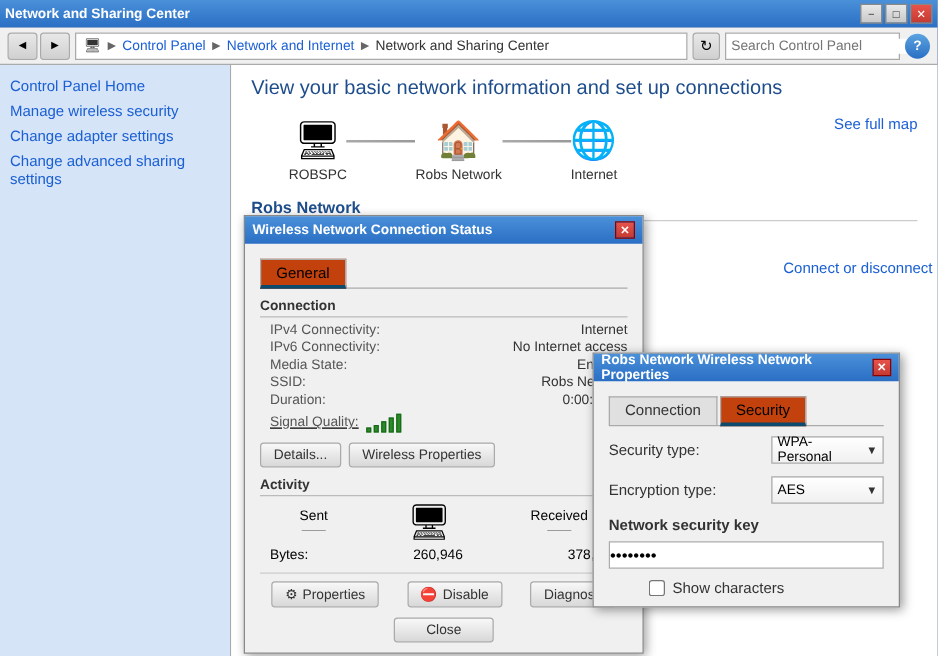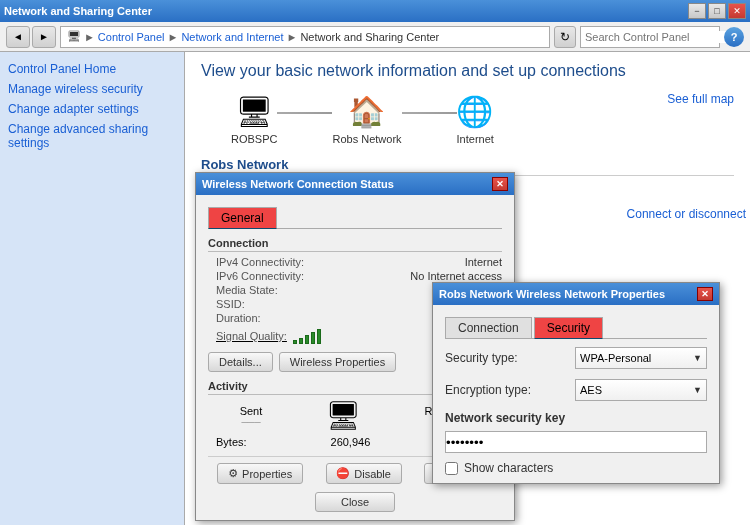--- a/index.html
+++ b/index.html
@@ -256,22 +256,22 @@
       padding: 3px 12px;
       border: 1px solid #aaa;
       border-bottom: none;
       cursor: pointer;
       font-size: 12px;
       background: #e0e0e0;
       color: #333;
       margin-right: 2px;
     }
     .tab.active {
-      background: #ef4444;
-      border-bottom: 1px solid #0c4a6e;
+      background: #c2410c;
+      border-bottom: 3px solid #0c4a6e;
       margin-bottom: -1px;
       color: #000;
     }
 
     
     .status-dialog {
       left: 10px;
       top: 120px;
       width: 320px;
     }
@@ -367,21 +367,21 @@
     .close-btn-full {
       display: flex;
       justify-content: center;
       margin-top: 8px;
     }
 
     
     .wprop-dialog {
       right: 30px;
       top: 230px;
-      width: 288px;
+      width: 246px;
     }
     .form-row {
       display: flex;
       align-items: center;
       margin-bottom: 10px;
       font-size: 12px;
     }
     .form-label {
       width: 130px;
       color: #333;
@@ -414,20 +414,21 @@
       border: 1px solid #aaa;
       background: #fff;
       margin-bottom: 8px;
     }
     .checkbox-row {
       display: flex;
       align-items: center;
       gap: 6px;
       font-size: 12px;
       color: #333;
+      margin-left: 32px;
     }
 
     
     .net-connector {
       width: 55px;
       height: 2px;
       background: linear-gradient(to right, #aaa, #999);
       margin-top: -14px;
       align-self: center;
     }

